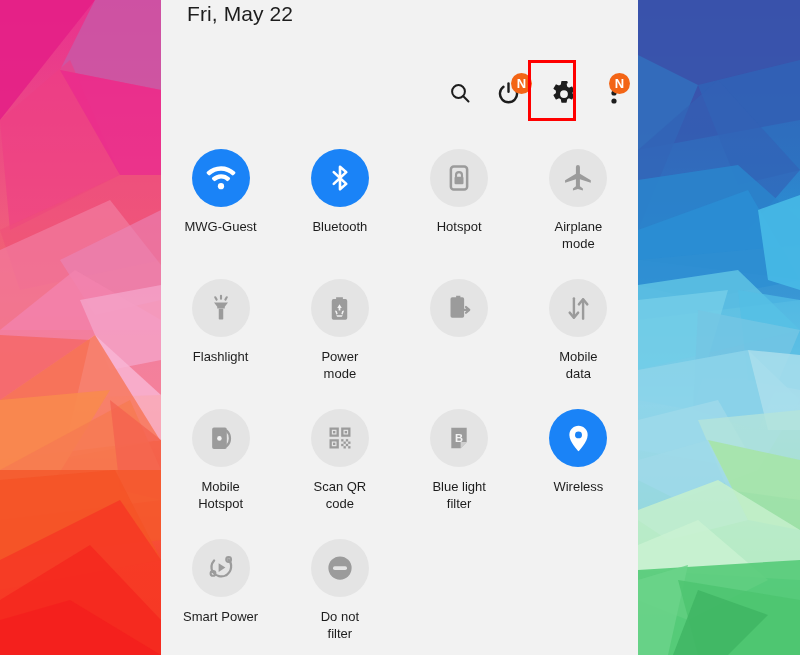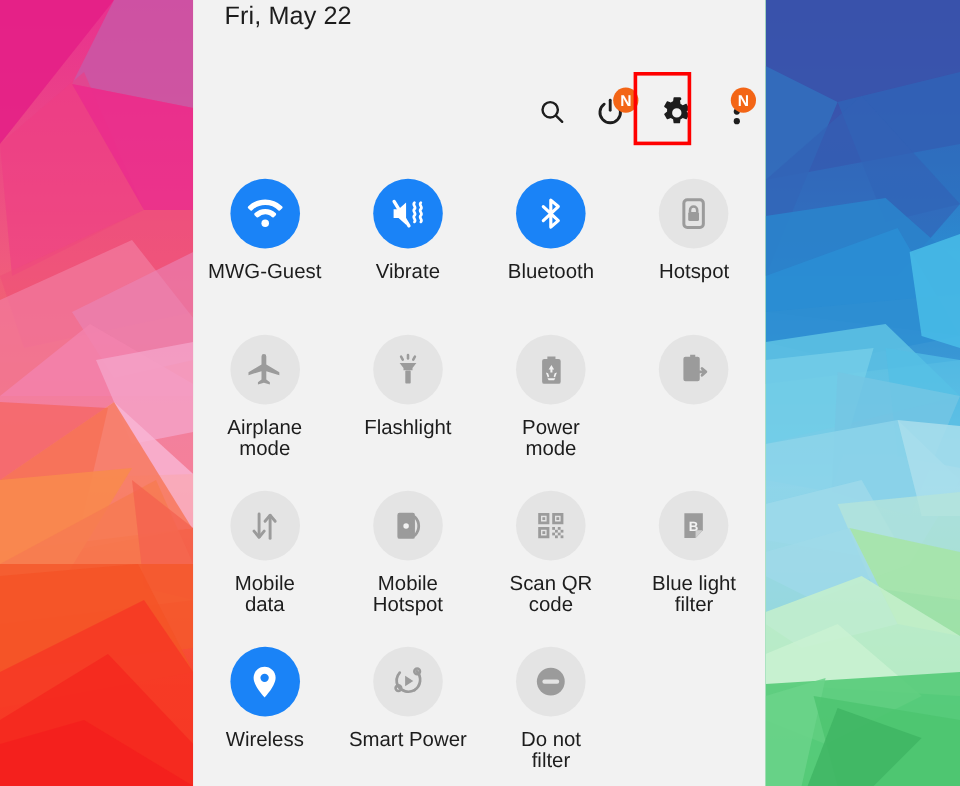--- a/index.html
+++ b/index.html
@@ -124,21 +124,21 @@
     border-radius: 50%;
     display: flex;
     align-items: center;
     justify-content: center;
     background: #e4e4e4;
   }
   .tile-circle.on { background: #1a83f7; }
   .tile-circle svg { display: block; }
   .tile-label {
     margin-top: 11px;
-    font-size: 17px;
+    font-size: 13px;
     line-height: 17px;
     color: #1d1d1d;
     text-align: center;
     max-width: 105px;
     white-space: pre-line;
   }
 </style>
 </head>
 <body>
 
@@ -269,31 +269,20 @@
         <div class="tile-circle on">
           <svg width="32" height="32" viewBox="0 0 24 24" fill="#ffffff">
             <path d="M12 3.2c-4.1 0-7.8 1.6-10.5 4.2a1 1 0 0 0 0 1.45l1 .97a1 1 0 0 0 1.37.02A12.2 12.2 0 0 1 12 6.6c3.2 0 6.1 1.2 8.13 3.24a1 1 0 0 0 1.37-.02l1-.97a1 1 0 0 0 0-1.45A15.1 15.1 0 0 0 12 3.2z"></path>
             <path d="M12 9.1c-2.5 0-4.8 1-6.5 2.6a1 1 0 0 0 0 1.43l1.02.99a1 1 0 0 0 1.36.02A7.1 7.1 0 0 1 12 12.4c1.6 0 3.1.6 4.12 1.74a1 1 0 0 0 1.36-.02l1.02-.99a1 1 0 0 0 0-1.43A9.4 9.4 0 0 0 12 9.1z"></path>
             <circle cx="12" cy="18.1" r="2.35"></circle>
           </svg>
         </div>
         <div class="tile-label">MWG-Guest</div>
       </div>
 
-      <div class="tile">
-        <div class="tile-circle on">
-          <svg width="32" height="32" viewBox="0 0 24 24">
-            <path d="M3 9.3h3.1L10.8 5v14l-4.7-4.3H3z" fill="#ffffff"></path>
-            <line x1="3.3" y1="4.4" x2="12.6" y2="19.6" stroke="#ffffff" stroke-width="2.1" stroke-linecap="round"></line>
-            <path d="M16 5.2 c-1.6 1.4 1.6 2.6 0 4 c-1.6 1.4 1.6 2.6 0 4 c-1.6 1.4 1.6 2.6 0 4" fill="none" stroke="#ffffff" stroke-width="1.7" stroke-linecap="round"></path>
-            <path d="M20 5.2 c-1.6 1.4 1.6 2.6 0 4 c-1.6 1.4 1.6 2.6 0 4 c-1.6 1.4 1.6 2.6 0 4" fill="none" stroke="#ffffff" stroke-width="1.7" stroke-linecap="round"></path>
-          </svg>
-        </div>
-        <div class="tile-label">Vibrate</div>
-      </div>
 
       <div class="tile">
         <div class="tile-circle on">
           <svg width="30" height="30" viewBox="0 0 24 24" fill="none" stroke="#ffffff" stroke-width="2.1" stroke-linecap="round" stroke-linejoin="round">
             <path d="M7 7.3 L17 16.7 L12 21 V3 L17 7.3 L7 16.7"></path>
           </svg>
         </div>
         <div class="tile-label">Bluetooth</div>
       </div>
 

